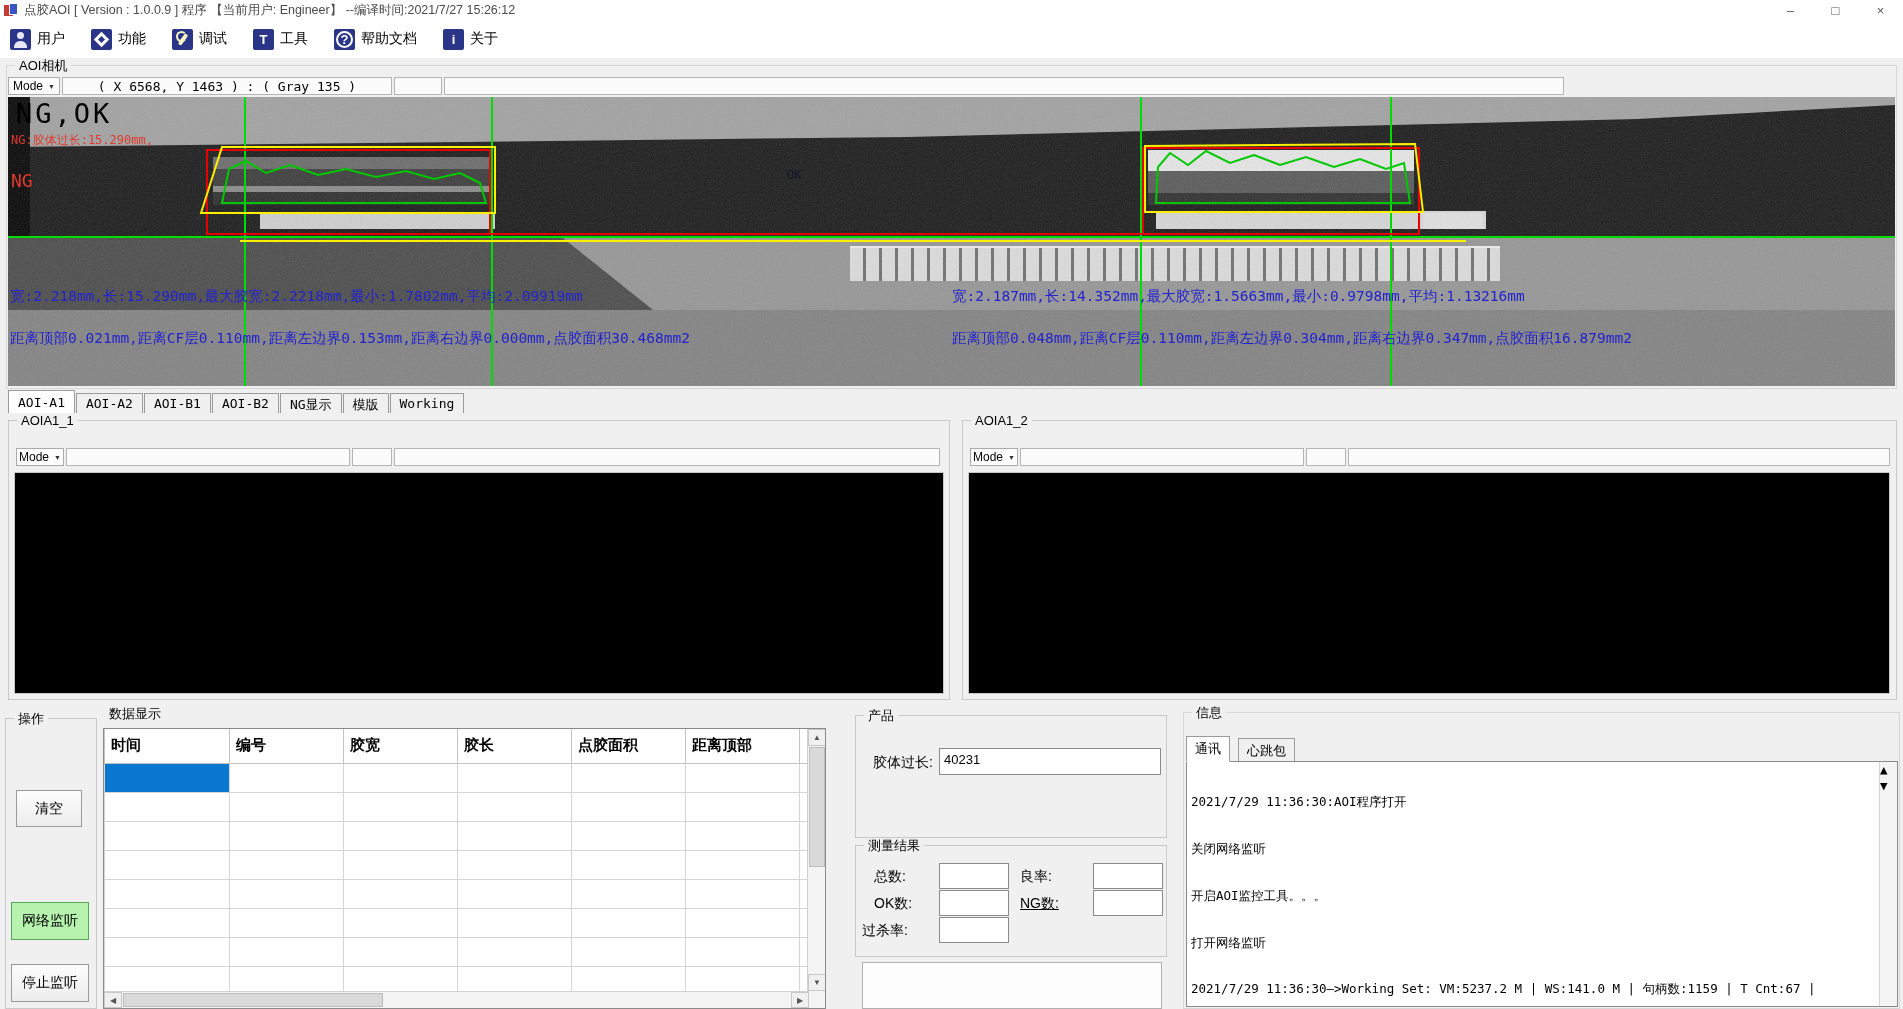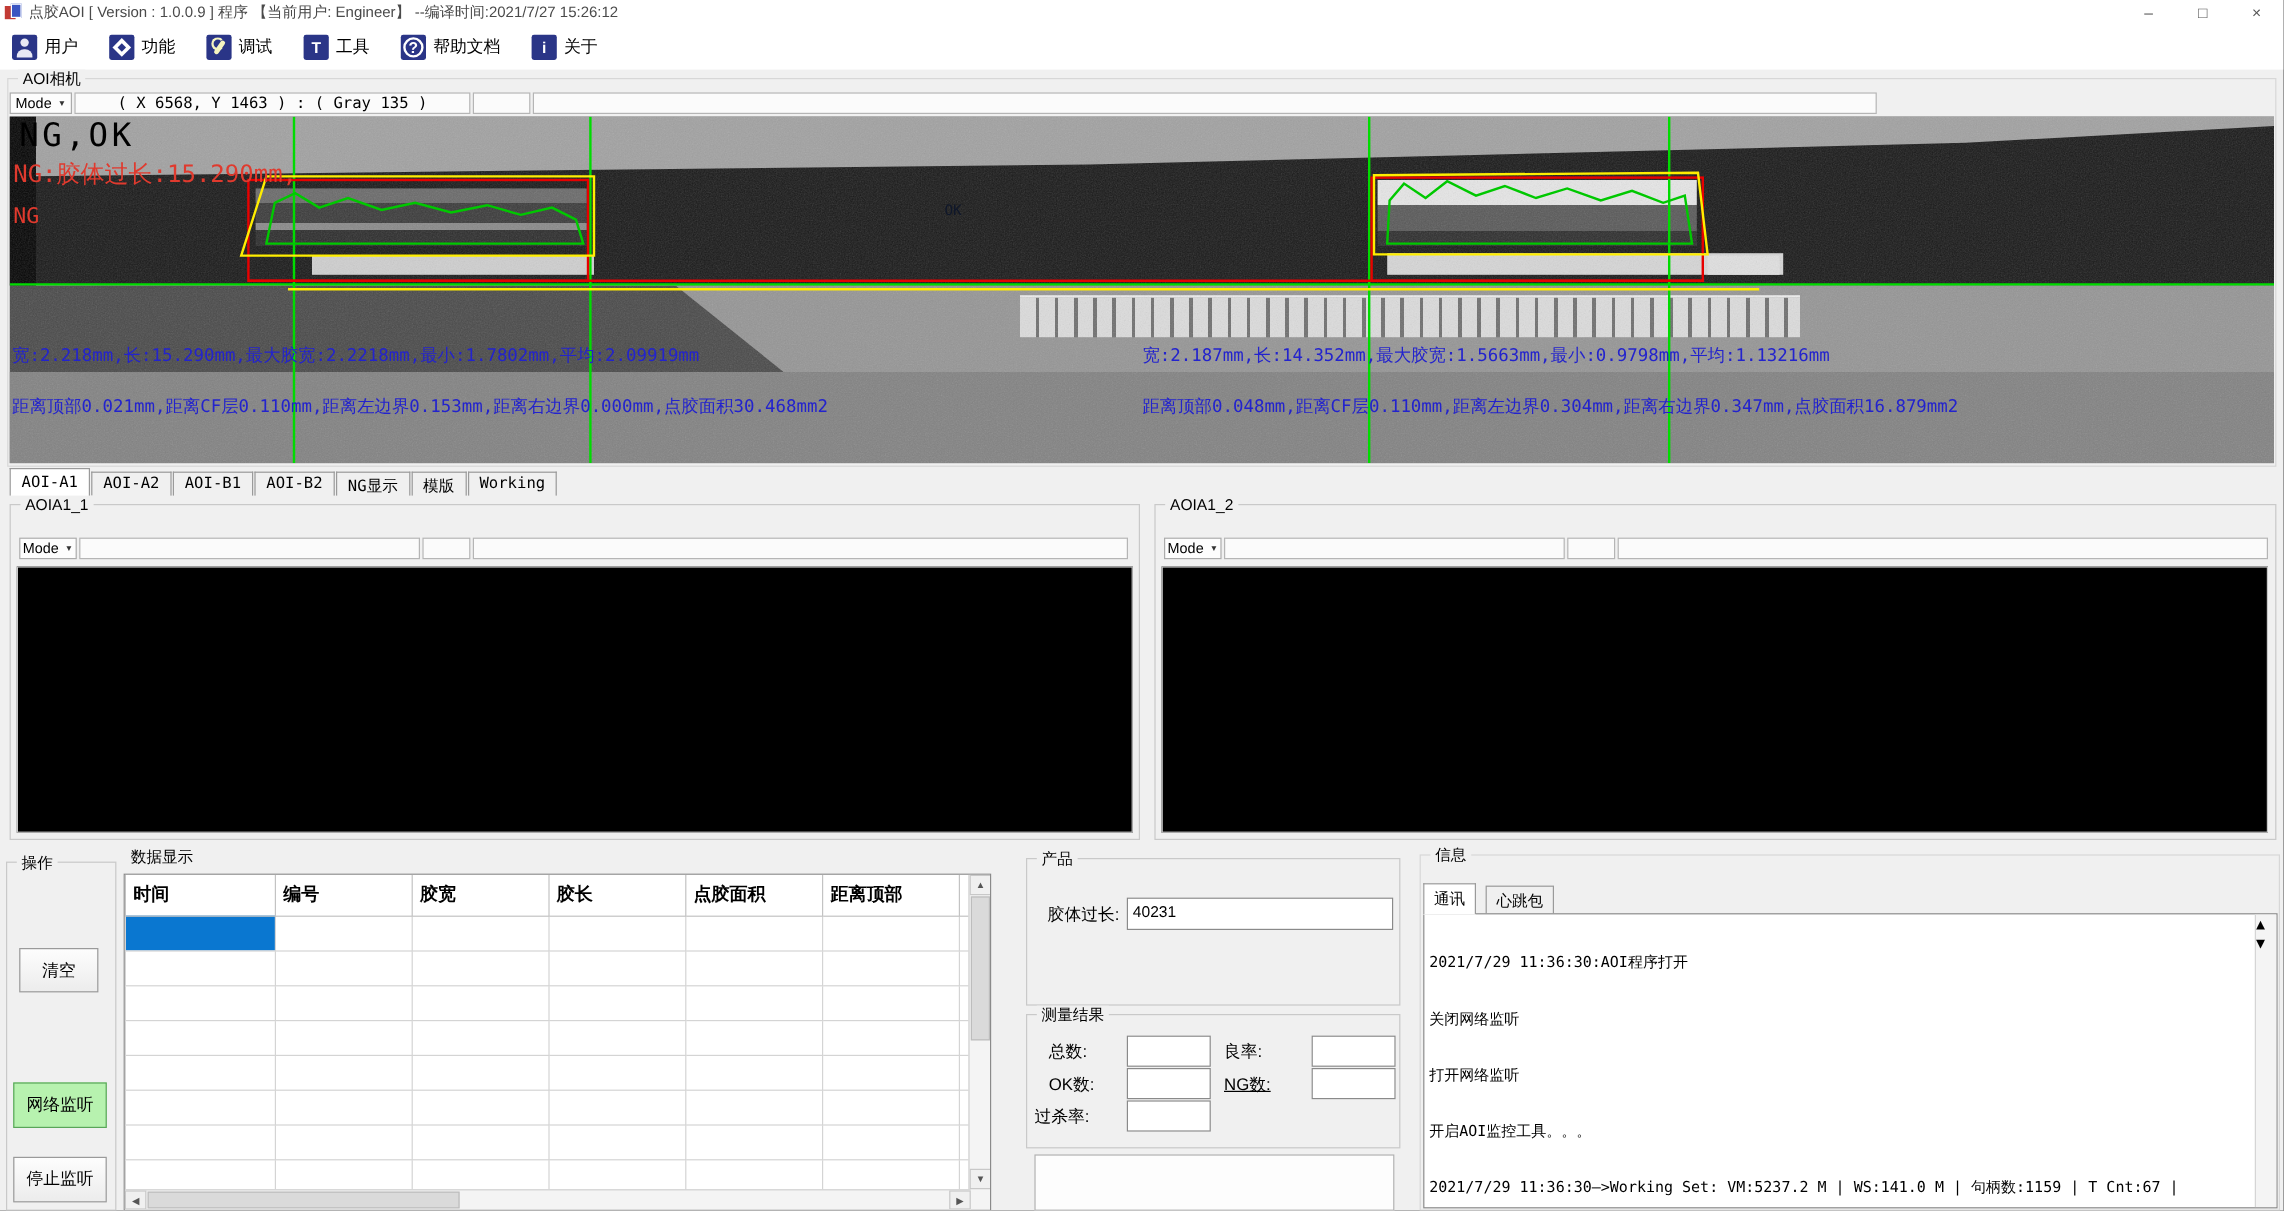--- a/index.html
+++ b/index.html
@@ -47,21 +47,21 @@
   .cam-bottom{ position:absolute; left:0; top:213px; width:100%; height:76px; background:#838383; }
   .comp { position:absolute; background:#cfcfcf; }
   .glue-int-l { position:absolute; left:205px; top:60px; width:276px; height:48px;
                background:linear-gradient(180deg,#6b6b6b 0 25%,#3c3c3c 25% 60%,#8a8a8a 60% 72%,#2e2e2e 72% 100%); }
   .glue-int-r { position:absolute; left:1140px; top:53px; width:266px; height:55px;
                background:linear-gradient(180deg,#e6e6e6 0 38%,#5a5a5a 38% 78%,#2f2f2f 78% 100%); }
   .cam svg.overlay, .cam svg.noise { position:absolute; left:0; top:0; }
   .cam svg.noise { opacity:.20; }
   .camtxt { position:absolute; white-space:nowrap; font-family:"DejaVu Sans Mono", monospace; }
   .t-status { left:8px;  top:1px;  font-size:27px; letter-spacing:3px; color:#000000; }
-  .t-reason { left:3px;  top:35px; font-size:20px; color:#e03a2e; }
+  .t-reason { left:3px;  top:35px; font-size:12px; color:#e03a2e; }
   .t-ng     { left:3px;  top:73px; font-size:18px; color:#e03a2e; }
   .t-okmid  { left:779px;top:71px; font-size:12px; color:#0f172a; }
   .t-blue   { font-size:14.5px; color:#2323cd; }
   
   .tabbar { position:absolute; left:8px; top:390px; display:flex; align-items:flex-end; height:23px; }
   .vtab { border:1px solid #9a9a9a; border-bottom:none; background:#f0f0f0; padding:2px 9px 3px;
           font-size:13px; font-family:"DejaVu Sans Mono", monospace; margin-right:1px; height:20px; }
   .vtab.active { background:#fff; height:23px; position:relative; z-index:2; padding-top:4px; }
   
   .blackcanvas { position:absolute; background:#000; border:1px solid #c8c8c8; }
@@ -368,22 +368,22 @@
   <div style="position:absolute; left:862px; top:962px; width:300px; height:47px; background:#fdfdfd; border:1px solid #b0b0b0;"></div>
 
   <div class="groupbox" style="left:1183px; top:712px; width:717px; height:297px; border-color:#d7d7d7;">
     <span class="grouplabel">信息</span>
     <span class="itab active" style="left:2px; top:23px;">通讯</span>
     <span class="itab" style="left:54px; top:25px;">心跳包</span>
     <div class="logbox" style="left:2px; top:48px; width:712px; height:246px;">
       <div class="logtext">
         <div>2021/7/29 11:36:30:AOI程序打开</div>
         <div>关闭网络监听</div>
+        <div>开启AOI监控工具。。。</div>
         <div>打开网络监听</div>
-        <div>开启AOI监控工具。。。</div>
         <div>2021/7/29 11:36:30—&gt;Working Set: VM:5237.2 M | WS:141.0 M | 句柄数:1159 | T Cnt:67 |</div>
         
         
         
         
         
         
       </div>
       <div class="logscroll">
         <span class="sarr" style="top:0; left:-1px;">▲</span>

